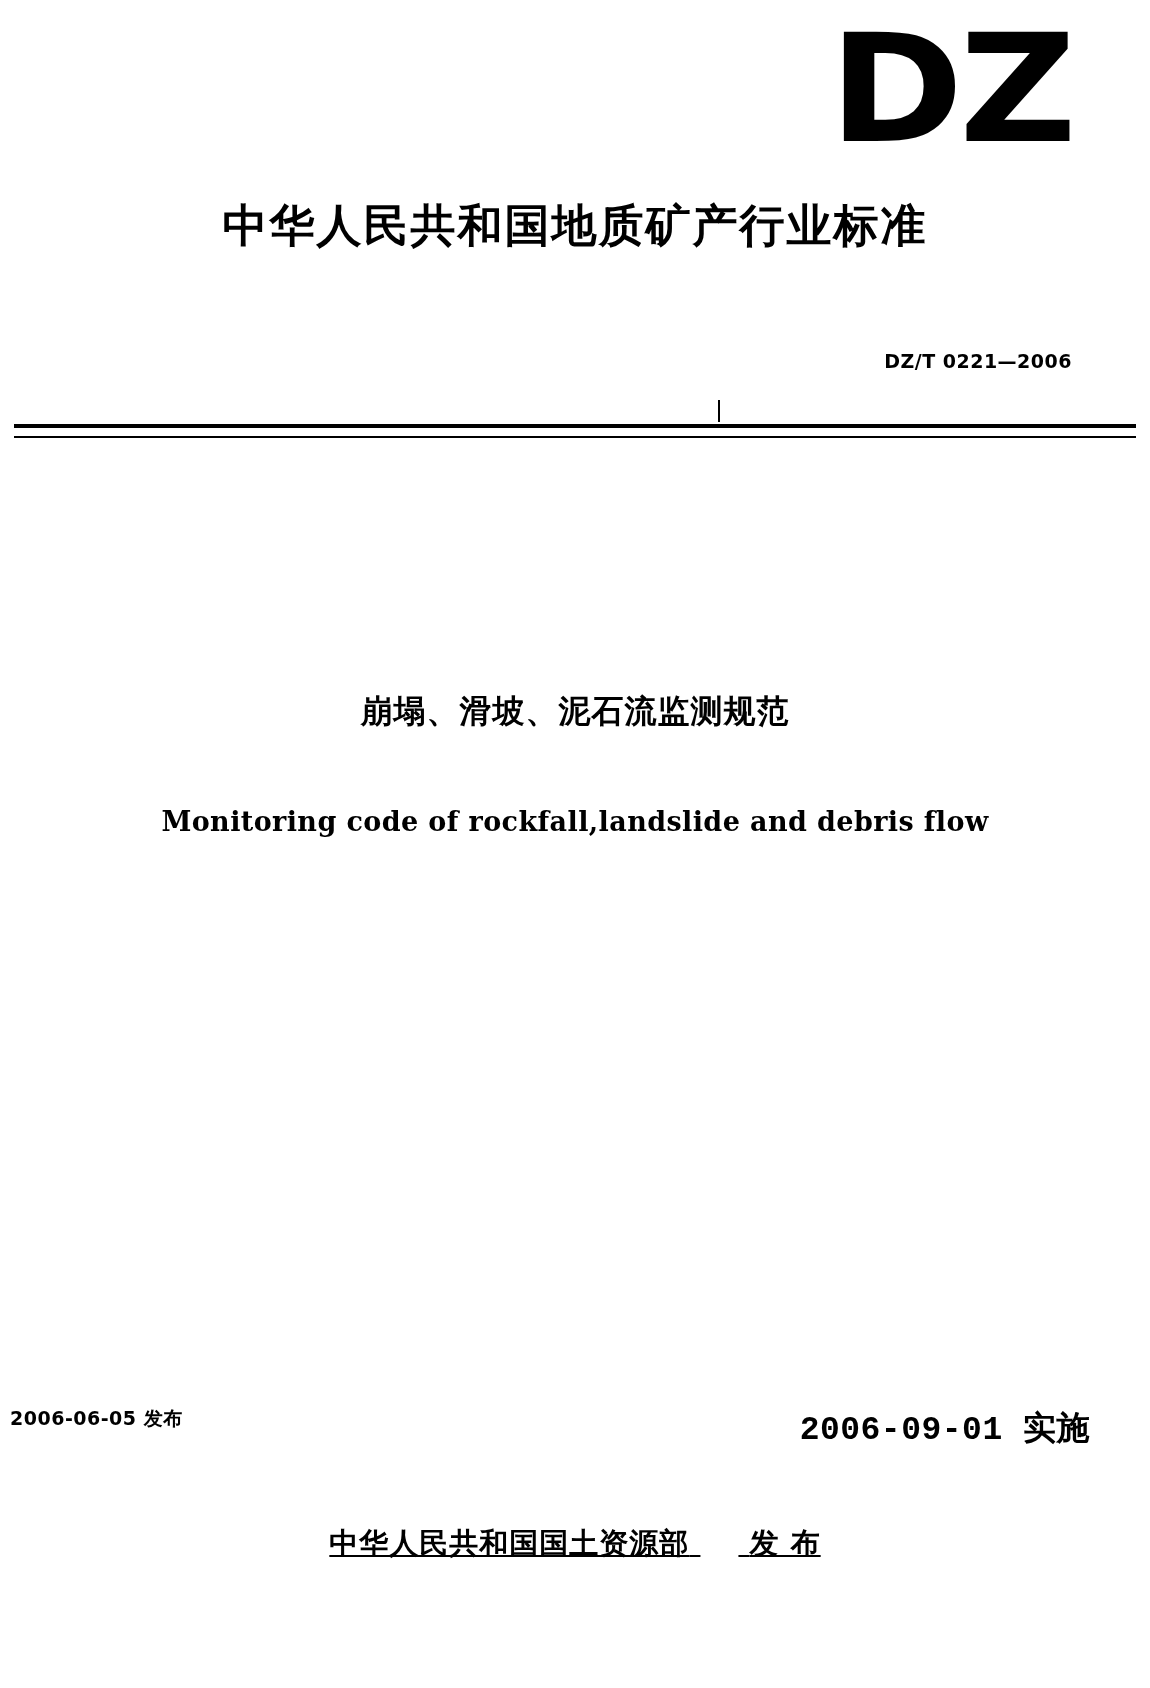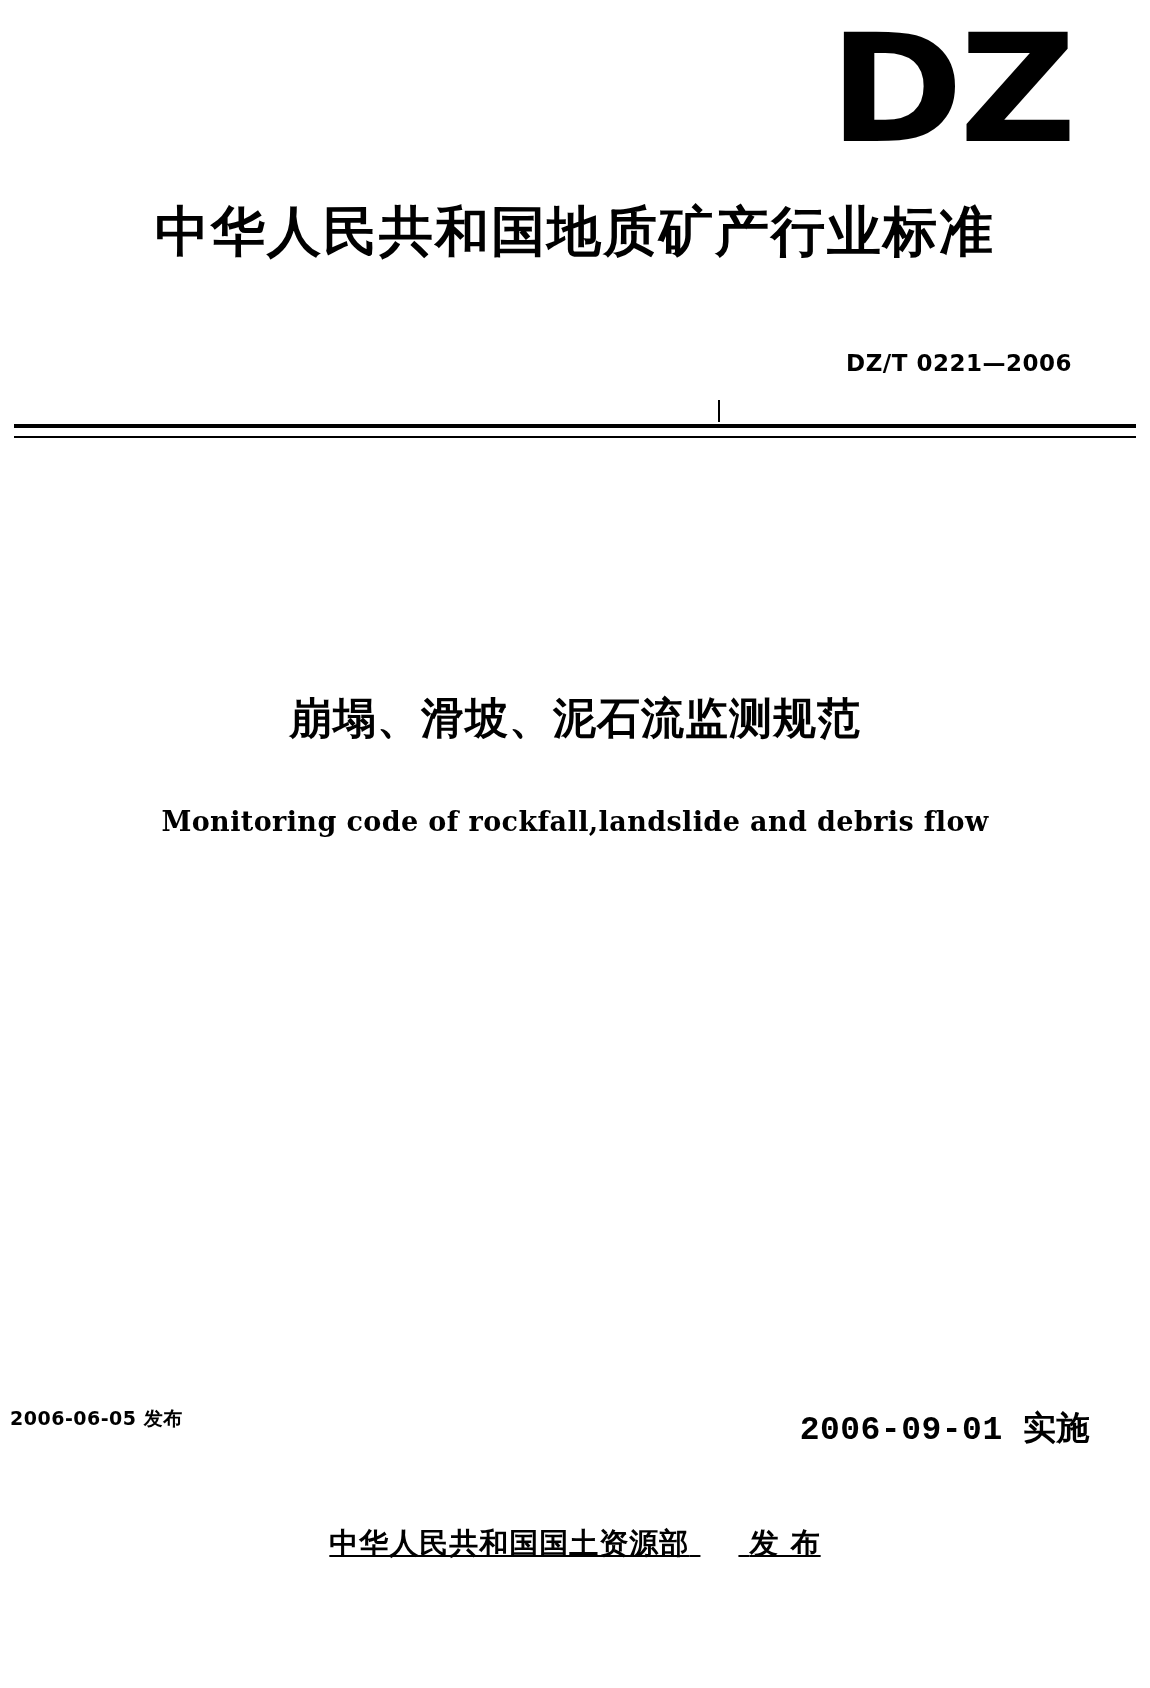--- a/index.html
+++ b/index.html
@@ -38,32 +38,32 @@
   }
   
   .cn-standard-title {
     position: absolute;
     top: 196px;
     left: 0;
     width: 1150px;
     text-align: center;
     font-family: "DejaVu Sans", sans-serif;
     font-weight: bold;
-    font-size: 54px;
+    font-size: 45px;
     letter-spacing: 2px;
     white-space: nowrap;
   }
   
   .std-number {
     position: absolute;
     top: 350px;
     right: 78px;
     font-family: "DejaVu Sans", sans-serif;
     font-weight: bold;
-    font-size: 23px;
+    font-size: 19px;
     letter-spacing: 0.5px;
   }
   
   .rule-top {
     position: absolute;
     top: 424px;
     left: 14px;
     width: 1122px;
     height: 4px;
     background: #000;
@@ -86,21 +86,21 @@
   }
   
   .doc-title-cn {
     position: absolute;
     top: 690px;
     left: 0;
     width: 1150px;
     text-align: center;
     font-family: "DejaVu Sans", sans-serif;
     font-weight: bold;
-    font-size: 43px;
+    font-size: 32px;
     letter-spacing: 1px;
     white-space: nowrap;
   }
   .doc-title-en {
     position: absolute;
     top: 806px;
     left: 0;
     width: 1150px;
     text-align: center;
     font-family: "DejaVu Serif", serif;

